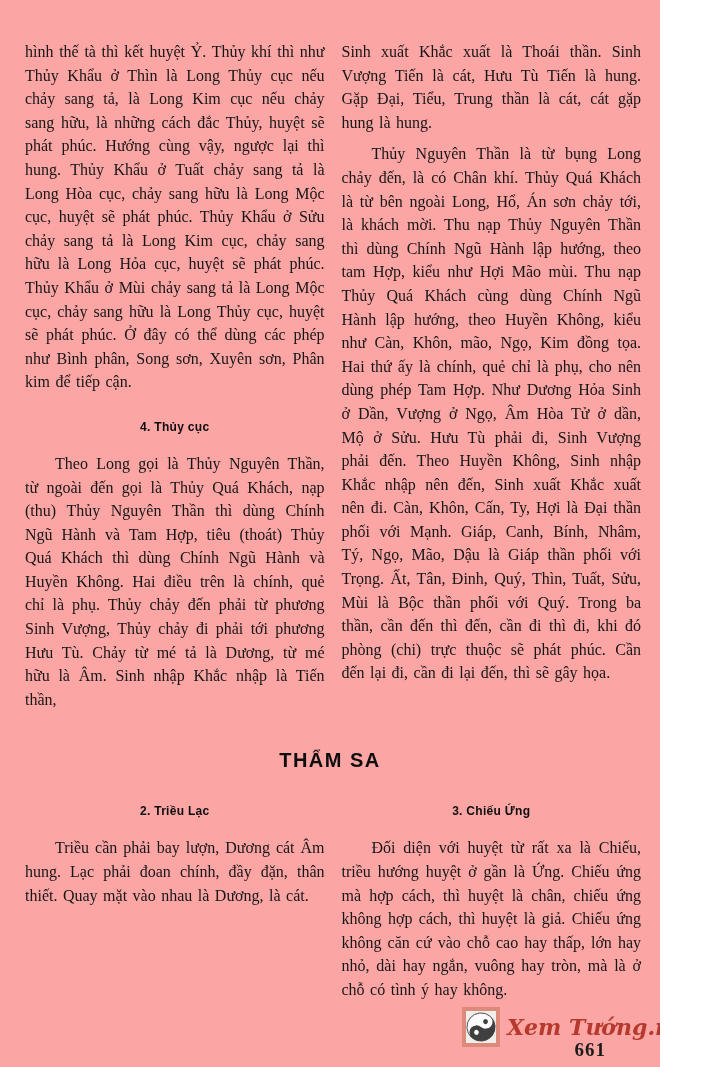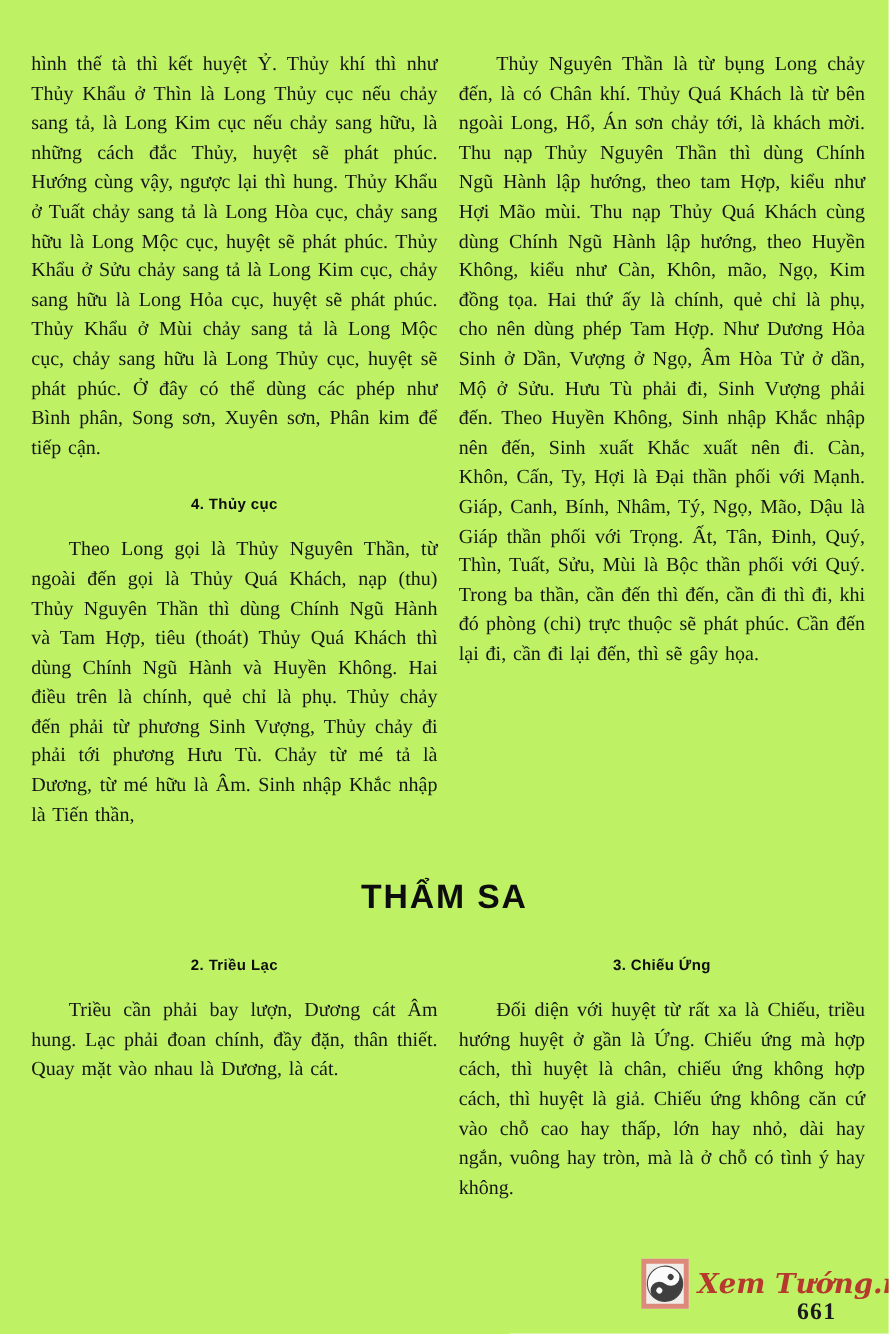--- a/index.html
+++ b/index.html
@@ -2,23 +2,23 @@
 <html lang="vi"><head>
 <meta charset="utf-8">
 <style>
   html, body {
     margin: 0;
     padding: 0;
     background: #ffffff;
   }
   .page {
     position: relative;
-    width: 711px;
+    width: 660px;
     height: 1067px;
-    background: #bef264;
+    background: #fca5a5;
     overflow: hidden;
     font-family: "Liberation Serif", serif;
     color: #161616;
   }
   .region {
     display: flex;
     gap: 17px;
     padding-left: 25px;
     padding-right: 19px;
   }
@@ -39,21 +39,21 @@
     font-size: 12px;
     text-align: center;
     color: #0d0d0d;
     margin: 26px 0 18px 0;
     letter-spacing: 0.3px;
   }
   .col-heading.first { margin-top: 4px; }
   .main-heading {
     font-family: "Liberation Sans", sans-serif;
     font-weight: bold;
-    font-size: 27px;
+    font-size: 20px;
     text-align: center;
     color: #0d0d0d;
     letter-spacing: 1.5px;
     margin: 30px 0 6px 0;
   }
   .region-bottom { margin-top: 2px; }
   .footer {
     position: absolute;
     right: 18px;
     bottom: 6px;
@@ -83,36 +83,37 @@
     margin-left: 7px;
     white-space: nowrap;
   }
   .page-number {
     font-family: "Liberation Serif", serif;
     font-size: 19px;
     font-weight: bold;
     color: #1b1b1b;
     text-align: right;
     margin-top: -8px;
-    margin-right: 24px;
+    margin-right: 36px;
     letter-spacing: 1px;
   }
 </style>
 </head>
 <body>
 
 <div class="page">
 
   <div class="region region-top">
     <div class="col">
       <p class="body-text no-indent">hình thế tà thì kết huyệt Ỷ. Thủy khí thì như Thủy Khẩu ở Thìn là Long Thủy cục nếu chảy sang tả, là Long Kim cục nếu chảy sang hữu, là những cách đắc Thủy, huyệt sẽ phát phúc. Hướng cùng vậy, ngược lại thì hung. Thủy Khẩu ở Tuất chảy sang tả là Long Hòa cục, chảy sang hữu là Long Mộc cục, huyệt sẽ phát phúc. Thủy Khẩu ở Sửu chảy sang tả là Long Kim cục, chảy sang hữu là Long Hỏa cục, huyệt sẽ phát phúc. Thủy Khẩu ở Mùi chảy sang tả là Long Mộc cục, chảy sang hữu là Long Thủy cục, huyệt sẽ phát phúc. Ở đây có thể dùng các phép như Bình phân, Song sơn, Xuyên sơn, Phân kim để tiếp cận.</p>
       <h2 class="col-heading">4. Thủy cục</h2>
       <p class="body-text">Theo Long gọi là Thủy Nguyên Thần, từ ngoài đến gọi là Thủy Quá Khách, nạp (thu) Thủy Nguyên Thần thì dùng Chính Ngũ Hành và Tam Hợp, tiêu (thoát) Thủy Quá Khách thì dùng Chính Ngũ Hành và Huyền Không. Hai điều trên là chính, quẻ chỉ là phụ. Thủy chảy đến phải từ phương Sinh Vượng, Thủy chảy đi phải tới phương Hưu Tù. Chảy từ mé tả là Dương, từ mé hữu là Âm. Sinh nhập Khắc nhập là Tiến thần,</p>
     </div>
     <div class="col">
+      <p class="body-text no-indent">Sinh xuất Khắc xuất là Thoái thần. Sinh Vượng Tiến là cát, Hưu Tù Tiến là hung. Gặp Đại, Tiểu, Trung thần là cát, cát gặp hung là hung.</p>
       <p class="body-text">Thủy Nguyên Thần là từ bụng Long chảy đến, là có Chân khí. Thủy Quá Khách là từ bên ngoài Long, Hổ, Án sơn chảy tới, là khách mời. Thu nạp Thủy Nguyên Thần thì dùng Chính Ngũ Hành lập hướng, theo tam Hợp, kiểu như Hợi Mão mùi. Thu nạp Thủy Quá Khách cùng dùng Chính Ngũ Hành lập hướng, theo Huyền Không, kiểu như Càn, Khôn, mão, Ngọ, Kim đồng tọa. Hai thứ ấy là chính, quẻ chỉ là phụ, cho nên dùng phép Tam Hợp. Như Dương Hỏa Sinh ở Dần, Vượng ở Ngọ, Âm Hòa Tử ở dần, Mộ ở Sửu. Hưu Tù phải đi, Sinh Vượng phải đến. Theo Huyền Không, Sinh nhập Khắc nhập nên đến, Sinh xuất Khắc xuất nên đi. Càn, Khôn, Cấn, Ty, Hợi là Đại thần phối với Mạnh. Giáp, Canh, Bính, Nhâm, Tý, Ngọ, Mão, Dậu là Giáp thần phối với Trọng. Ất, Tân, Đinh, Quý, Thìn, Tuất, Sửu, Mùi là Bộc thần phối với Quý. Trong ba thần, cần đến thì đến, cần đi thì đi, khi đó phòng (chi) trực thuộc sẽ phát phúc. Cần đến lại đi, cần đi lại đến, thì sẽ gây họa.</p>
     </div>
   </div>
 
   <h1 class="main-heading">THẨM SA</h1>
 
   <div class="region region-bottom">
     <div class="col">
       <h2 class="col-heading">2. Triều Lạc</h2>
       <p class="body-text">Triều cần phải bay lượn, Dương cát Âm hung. Lạc phải đoan chính, đầy đặn, thân thiết. Quay mặt vào nhau là Dương, là cát.</p>

